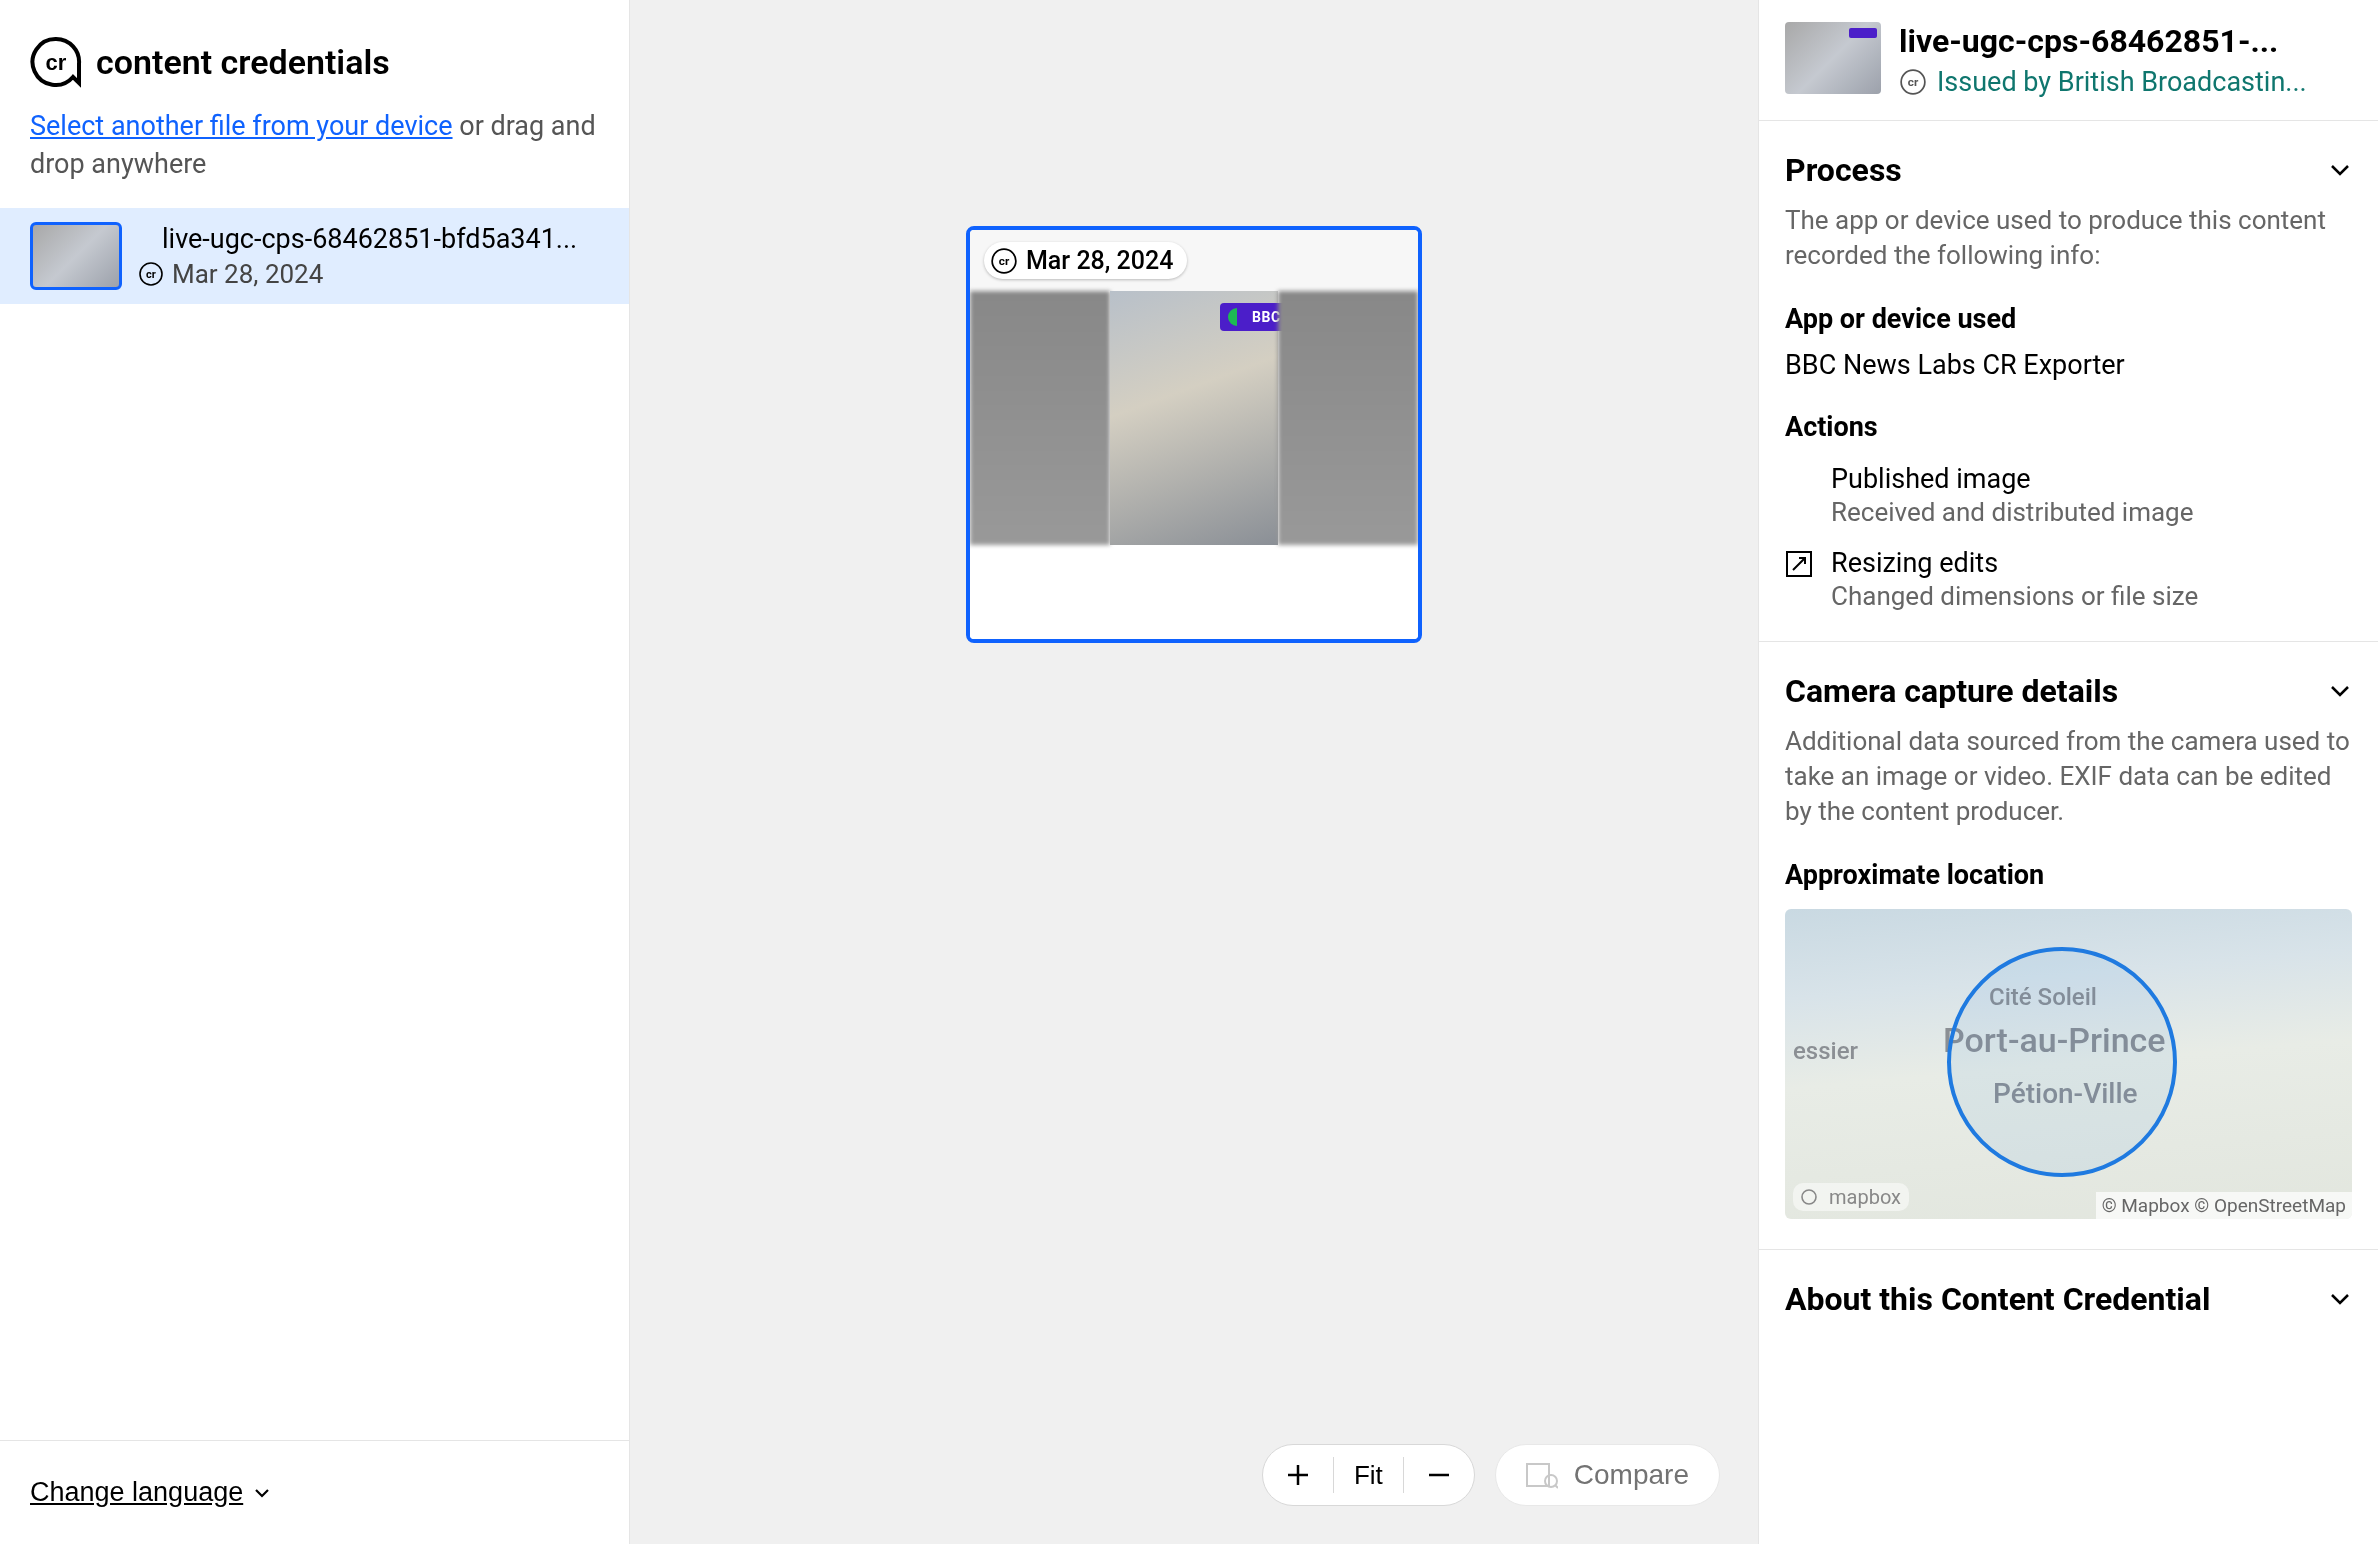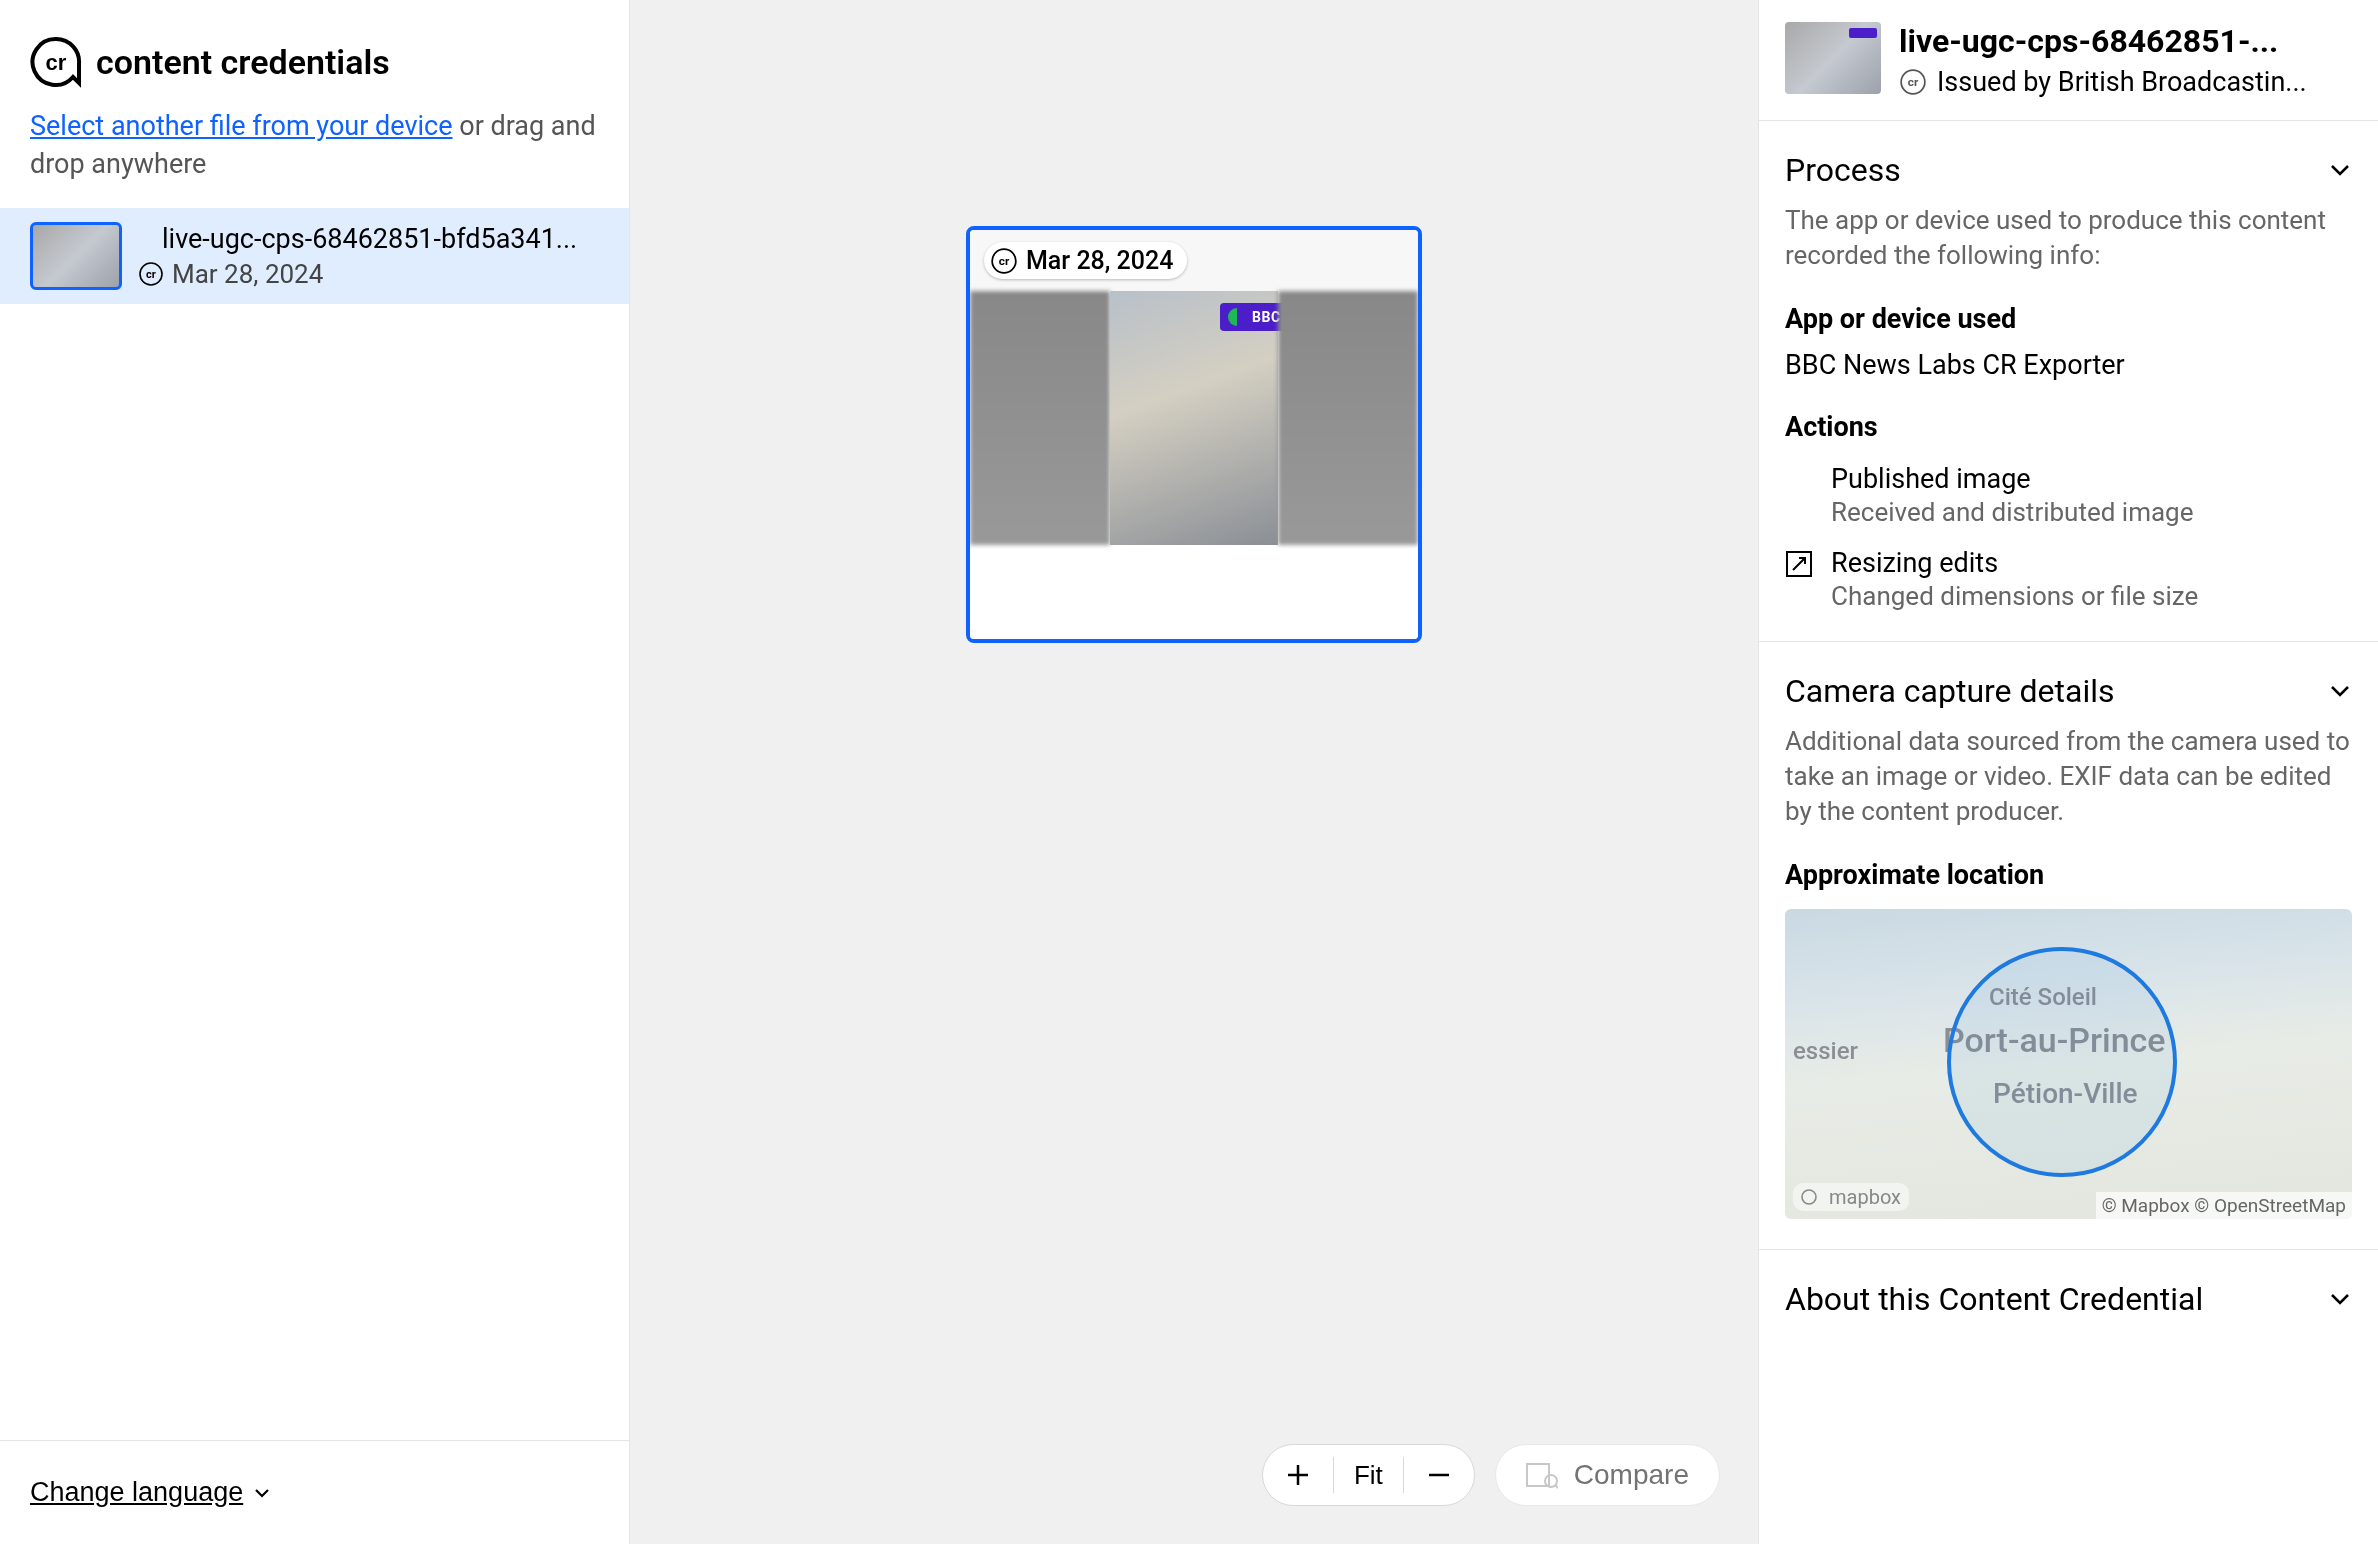--- a/index.html
+++ b/index.html
@@ -253,38 +253,38 @@
   text-overflow: ellipsis;
 }
 .issued-row {
   display: flex;
   align-items: center;
   gap: 10px;
   margin-top: 6px;
 }
 .issued-by {
   font-size: 27px;
-  color: #000000;
+  color: #0f766e;
   white-space: nowrap;
   overflow: hidden;
   text-overflow: ellipsis;
 }
 .section {
   padding: 30px 26px;
   border-bottom: 1px solid #e5e5e5;
 }
 .section-hdr {
   display: flex;
   align-items: center;
   justify-content: space-between;
   cursor: pointer;
 }
 .section-title {
   font-size: 32px;
-  font-weight: 400;
+  font-weight: 700;
 }
 .chev {
   width: 24px;
   height: 24px;
 }
 .section-desc {
   font-size: 26px;
   color: #666;
   margin-top: 14px;
   line-height: 1.35;

